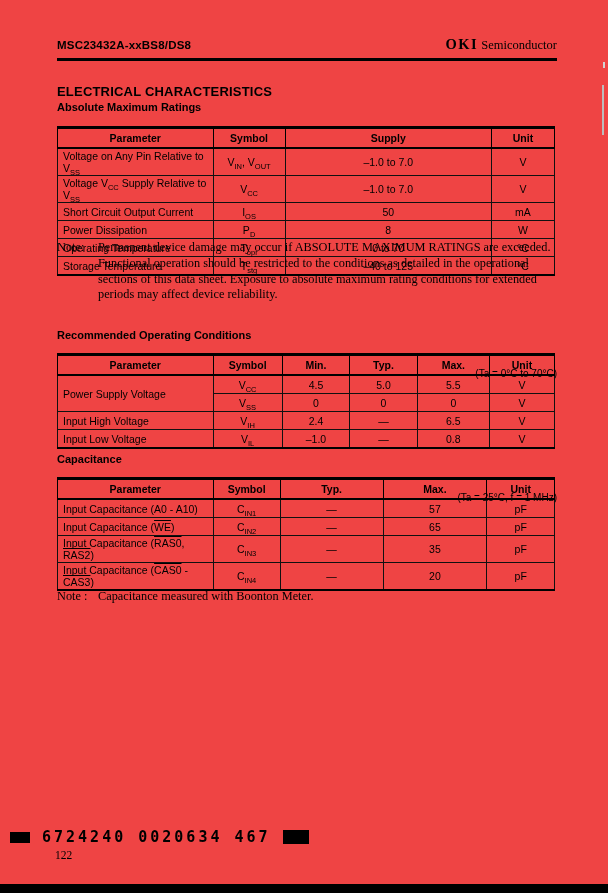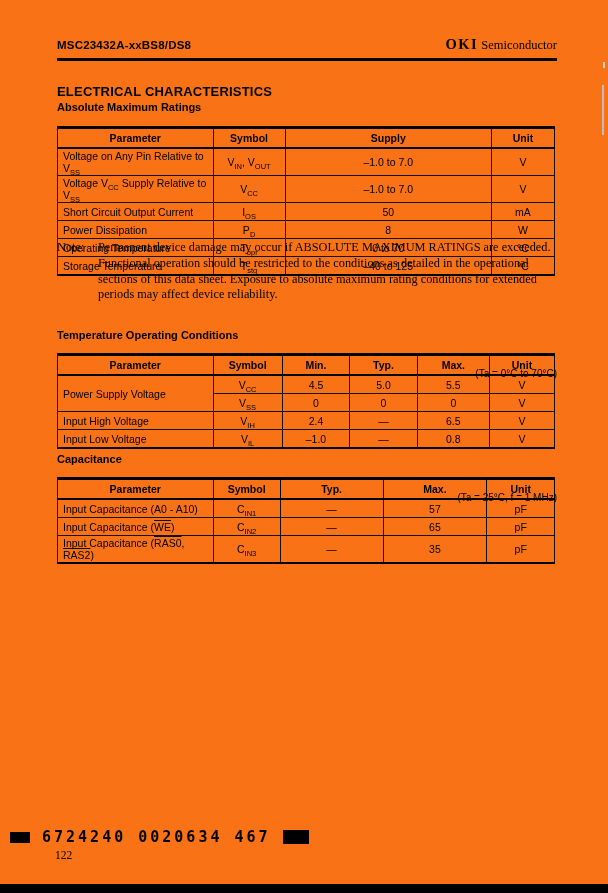--- a/index.html
+++ b/index.html
@@ -1,17 +1,17 @@
 <!DOCTYPE html>
 <html><head>
 <meta charset="utf-8">
 <style>
   html,body { margin:0; padding:0; background:#e8e8e8; }
   .page {
-    position:relative; width:608px; height:893px; background:#f97316;
+    position:relative; width:608px; height:893px; background:#ef4444;
     font-family:"Liberation Sans", sans-serif; color:#000; overflow:hidden;
     margin:0 auto;
   }
   
   .doc-header { position:absolute; left:57px; top:36px; width:500px; display:flex; justify-content:space-between; align-items:baseline; }
   .doc-code { font-size:11.5px; font-weight:bold; letter-spacing:0.2px; }
   .brand { font-family:"Liberation Serif", serif; font-size:12.5px; }
   .brand b { font-size:14.5px; font-weight:bold; letter-spacing:1.5px; }
   .header-rule { position:absolute; left:57px; top:58px; width:500px; height:3px; background:#000; }
 
@@ -114,21 +114,21 @@
           <td>°C</td>
         </tr>
       </tbody>
     </table>
 
   <div class="note" style="top:240px;">
     <span class="note-label">Note:</span>
     <span class="note-body">Permanent device damage may occur if ABSOLUTE MAXIMUM RATINGS are exceeded.  Functional operation should be restricted to the conditions as detailed in the operational sections of this data sheet.  Exposure to absolute maximum rating conditions for extended periods may affect device reliability.</span>
   </div>
 
-  <div class="tbl-title" style="top:329px;">Temperature Operating Conditions</div>
+  <div class="tbl-title" style="top:329px;">Recommended Operating Conditions</div>
   <div class="tbl-cond" style="top:340px;">(Ta = 0°C to 70°C)</div>
   <table class="ds" style="top:353px;">
       <colgroup>
         <col style="width: 31.3%;">
         <col style="width: 13.9%;">
         <col style="width: 13.6%;">
         <col style="width: 13.6%;">
         <col style="width: 14.5%;">
         <col style="width: 13.1%;">
       </colgroup>
@@ -211,23 +211,34 @@
           <td>65</td>
           <td>pF</td>
         </tr>
         <tr>
           <td class="param">Input Capacitance (<span class="ov">RAS0</span>, <span class="ov">RAS2</span>)</td>
           <td>C<sub>IN3</sub></td>
           <td>—</td>
           <td>35</td>
           <td>pF</td>
         </tr>
+        <tr>
+          <td class="param">Input Capacitance (<span class="ov">CAS0</span> - <span class="ov">CAS3</span>)</td>
+          <td>C<sub>IN4</sub></td>
+          <td>—</td>
+          <td>20</td>
+          <td>pF</td>
+        </tr>
       </tbody>
     </table>
 
+  <div class="note" style="top:589px;">
+    <span class="note-label">Note :</span>
+    <span class="note-body">Capacitance measured with Boonton Meter.</span>
+  </div>
 
   <div class="footer-code">
     <span class="ink-block-small"></span>
     <span class="code-digits">6724240 0020634 467</span>
     <span class="ink-block-big"></span>
   </div>
   <div class="page-number">122</div>
 
   <div class="edge-artifact"></div>
   <div class="edge-dot"></div>

